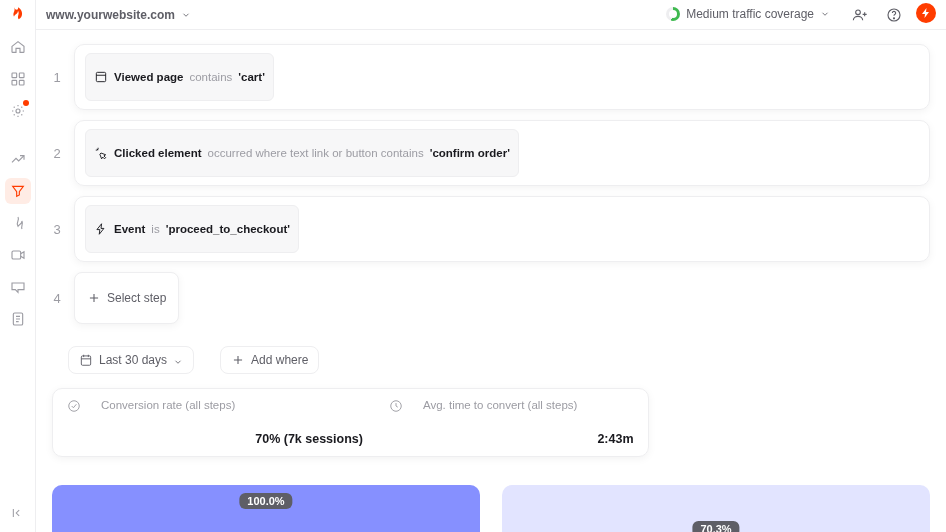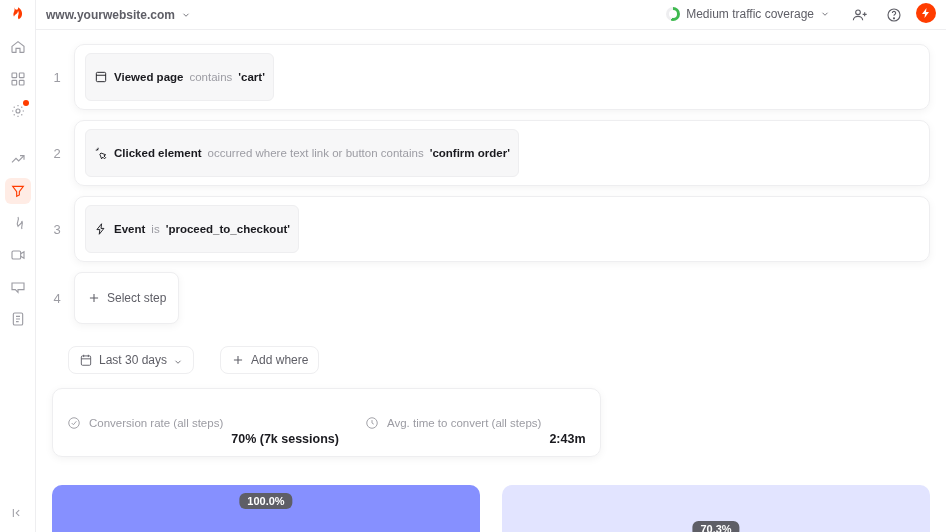--- a/index.html
+++ b/index.html
@@ -87,21 +87,21 @@
     border:1px solid var(--grey-90);border-radius:8px;
     padding:6px 10px;background:#fff;cursor:pointer;font-size:12px;color:var(--grey-30);margin-left:16px;
   }
 
   
   .stats-card{
     margin-top:14px;display:inline-flex;align-items:center;
     border:1px solid var(--grey-90);border-radius:10px;
     padding:10px 14px;gap:26px;box-shadow:var(--shadow);
   }
-  .stat{display:flex;align-items:center;gap:8px;}
+  .stat{display:flex;gap:20px;}
   .stat .lbl{color:var(--grey-50);font-size:11.5px;}
   .stat .val{font-weight:600;font-size:12.5px;margin-top:33px;}
 
   
   .chart{display:flex;gap:22px;margin-top:28px;}
   .col{flex:1;display:flex;flex-direction:column;}
   .bar-wrap{
     position:relative;height:184px;border-radius:10px;overflow:hidden;
     background:var(--bar-base);
   }

